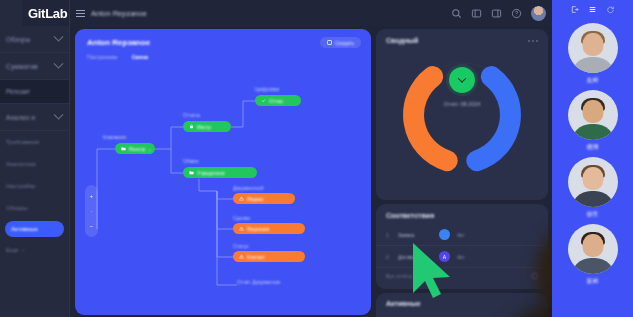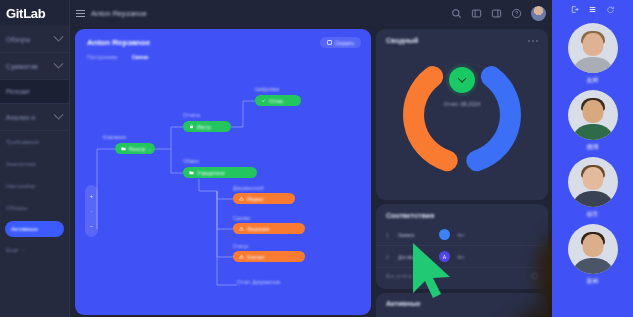--- a/index.html
+++ b/index.html
@@ -13,20 +13,21 @@
 
   
   #left-sidebar{
     position:absolute; left:0; top:0; width:70px; height:317px;
     background:#252a3f; border-right:1px solid #2e3450;
     z-index:5;
   }
   #brand{
     height:26px; display:flex; align-items:center; padding-left:6px;
     background:#20253a;
+    margin-left:22px;
   }
   #brand .logo-text{
     font-size:13px; font-weight:bold; color:#ffffff; letter-spacing:-0.3px;
     filter:blur(0.2px);
   }
   .nav-section{
     display:flex; align-items:center; justify-content:space-between;
     padding:0 7px 0 6px; height:27px;
     border-bottom:1px solid #2c3149;
     font-size:6.5px; letter-spacing:.2px;

